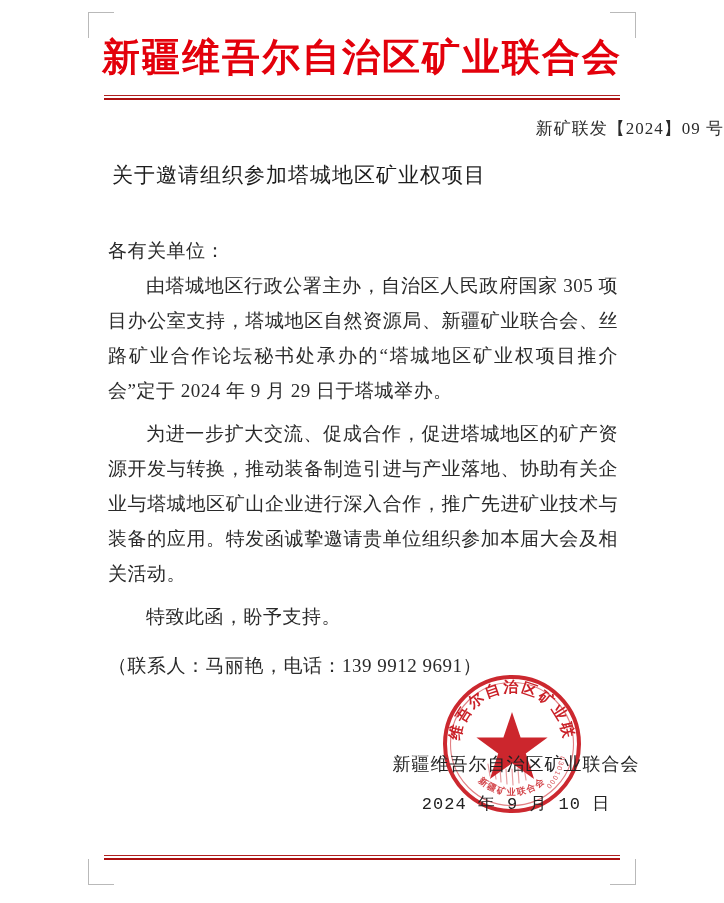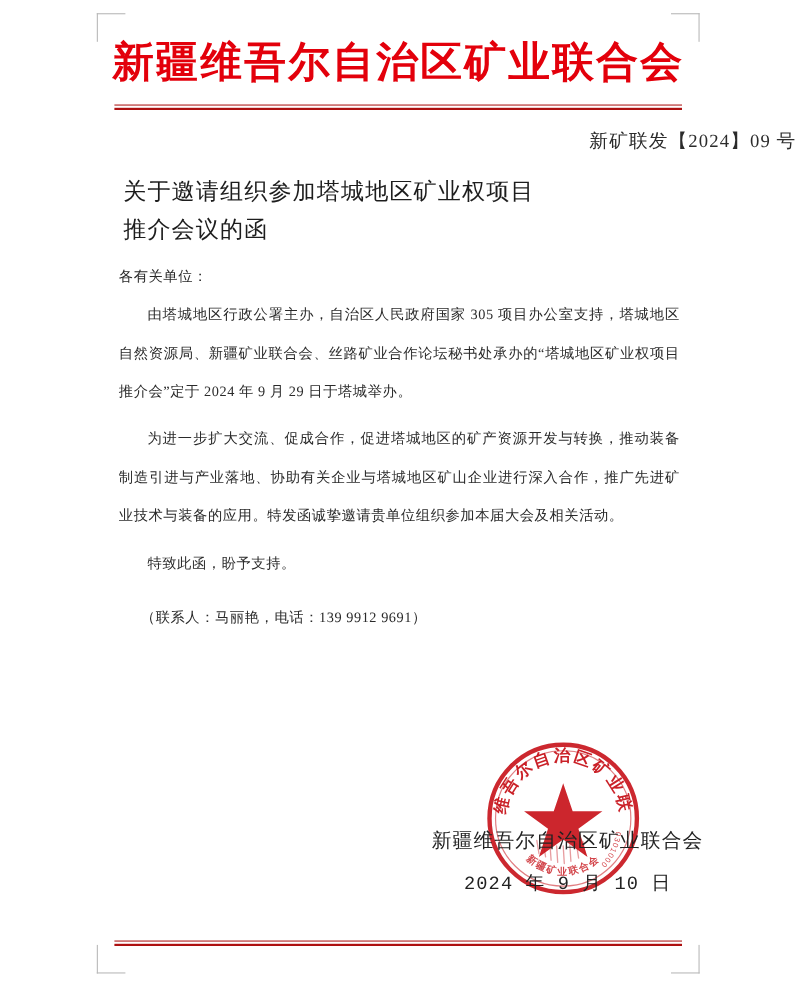--- a/index.html
+++ b/index.html
@@ -108,32 +108,32 @@
   .subject .ln { display: block; }
 
   
   .body-area {
     position: absolute;
     left: 108px;
     top: 233px;
     width: 510px;
   }
   .para {
-    font-size: 13px;
+    font-size: 19px;
     line-height: 35px;
     color: #2a2a2a;
     text-align: justify;
     text-justify: inter-ideograph;
     letter-spacing: 0.5px;
     margin: 0;
   }
   .para.salutation { text-indent: 0; }
   .para.indent { text-indent: 2em; }
   .para.gap { margin-top: 8px; }
-  .para.contact { text-indent: 0; margin-top: 14px; margin-left: 20px; }
+  .para.contact { text-indent: 0; margin-top: 14px; }
 
   
   .sign-block {
     position: absolute;
     left: 380px;
     top: 668px;
     width: 270px;
     height: 160px;
   }
 
@@ -188,21 +188,20 @@
 
   <div class="rule-double rule-head">
     <div class="thin"></div>
     <div class="thick"></div>
   </div>
 
   <div class="docnum">新矿联发【2024】09 号</div>
 
   <div class="subject">
     <span class="ln">关于邀请组织参加塔城地区矿业权项目</span>
-    <span class="ln">推介会议的函</span>
   </div>
 
   <div class="body-area">
     <p class="para salutation">各有关单位：</p>
     <p class="para indent">由塔城地区行政公署主办，自治区人民政府国家 305 项目办公室支持，塔城地区自然资源局、新疆矿业联合会、丝路矿业合作论坛秘书处承办的“塔城地区矿业权项目推介会”定于 2024 年 9 月 29 日于塔城举办。</p>
     <p class="para indent gap">为进一步扩大交流、促成合作，促进塔城地区的矿产资源开发与转换，推动装备制造引进与产业落地、协助有关企业与塔城地区矿山企业进行深入合作，推广先进矿业技术与装备的应用。特发函诚挚邀请贵单位组织参加本届大会及相关活动。</p>
     <p class="para indent gap">特致此函，盼予支持。</p>
     <p class="para contact">（联系人：马丽艳，电话：139 9912 9691）</p>
   </div>
 

